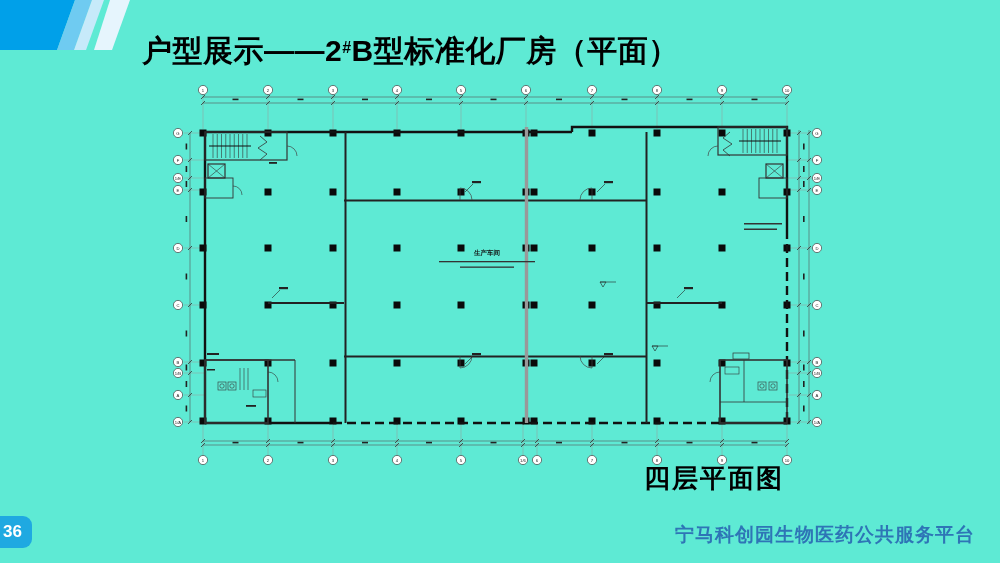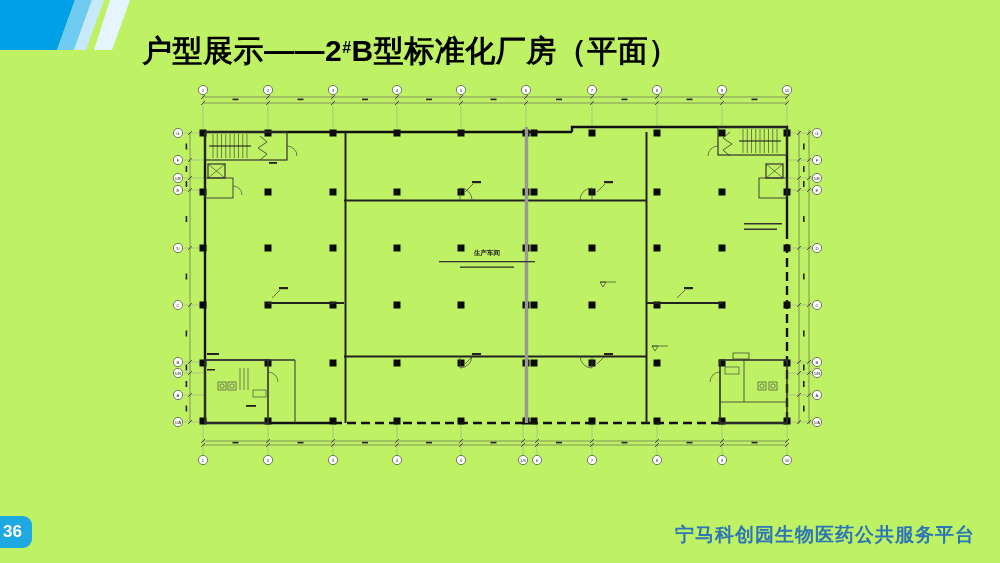--- a/index.html
+++ b/index.html
@@ -1,16 +1,16 @@
 <!DOCTYPE html>
 <html><head>
 <meta charset="utf-8">
 <style>
   html,body{margin:0;padding:0;background:#fff;}
-  .slide{position:relative;width:1000px;height:563px;background:#bef264;overflow:hidden;
+  .slide{position:relative;width:1000px;height:563px;background:#5eead4;overflow:hidden;
          font-family:"Liberation Sans","DejaVu Sans",sans-serif;}
   .decor{position:absolute;left:0;top:0;width:140px;height:50px;}
   .page-title{position:absolute;left:142px;top:11px;font-size:30px;font-weight:bold;color:#000;
               letter-spacing:0.5px;white-space:nowrap;}
   .page-title .sup{font-size:16px;vertical-align:8px;font-weight:bold;}
   .plan-wrap{position:absolute;left:160px;top:72px;width:670px;height:405px;}
   .plan-wrap svg{width:670px;height:405px;display:block;}
   .plan-caption{position:absolute;left:644px;top:461px;font-size:26px;font-weight:bold;color:#000;
                 letter-spacing:2px;white-space:nowrap;}
   .page-badge{position:absolute;left:-12px;top:516px;width:44px;height:32px;border-radius:9px;
@@ -472,20 +472,21 @@
         <g fill="#222">
           <rect x="47" y="281" width="12" height="2"></rect>
           <rect x="47" y="297" width="8" height="1.5"></rect>
           <rect x="86" y="333" width="10" height="1.8"></rect>
           <rect x="109" y="90" width="8" height="1.8"></rect>
         </g>
       </g>
     </svg>
   </div>
 
+  <div class="plan-caption">四层平面图</div>
 
   <div class="page-badge" style="background-color: rgb(31, 169, 225);">
     <span>36</span>
   </div>
 
   <div class="footer-text" style="color: rgb(46, 117, 182); font-family: Liberation Serif, serif;">宁马科创园生物医药公共服务平台</div>
   <div class="footer-reflection">
     
   </div>
 

